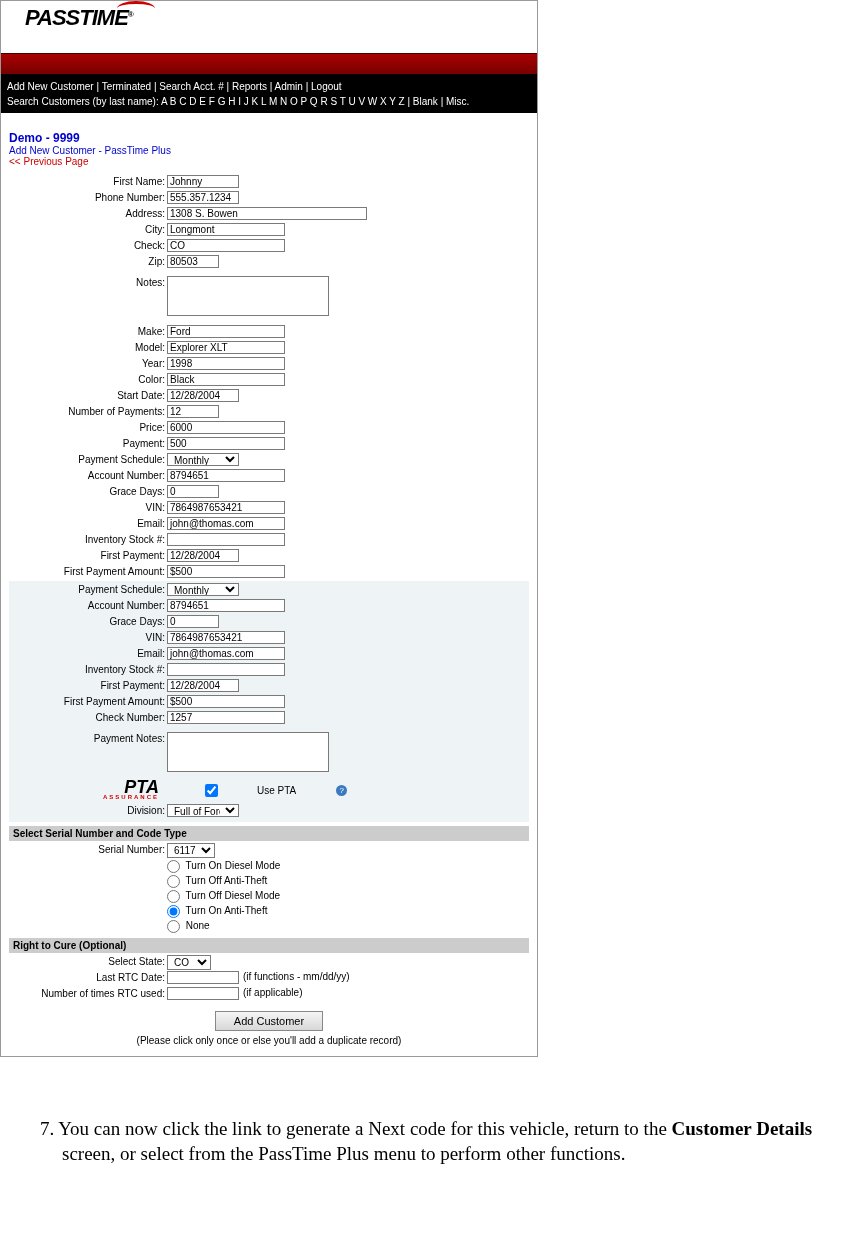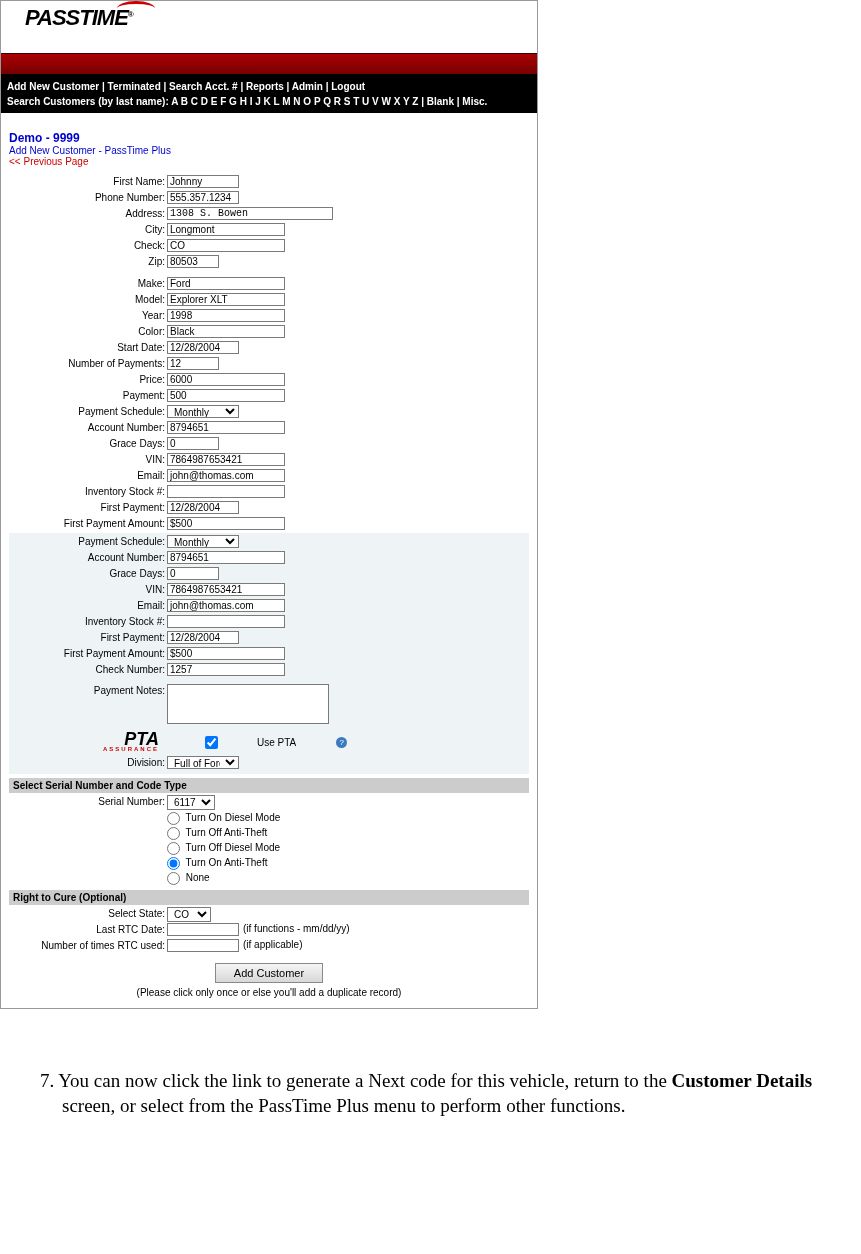--- a/index.html
+++ b/index.html
@@ -41,21 +41,21 @@
   .redbar {
     height: 20px;
     background: linear-gradient(#a00, #700);
     border-top: 1px solid #400;
     border-bottom: 1px solid #000;
   }
   .blackbar {
     background: #000;
     color: #fff;
     font-size: 10px;
-    font-weight: bold;
+    font-weight: normal;
     padding: 4px 6px;
     line-height: 1.5;
   }
   .blackbar span { white-space: nowrap; }
   .content {
     padding: 6px 8px 10px 8px;
     font-size: 10px;
     background: #fff;
   }
   .dealer {
@@ -87,21 +87,21 @@
     height: 13px;
     padding: 0 2px;
     background: #fff;
     box-sizing: border-box;
   }
   .row .val textarea { height: 40px; resize: none; }
   .w-xs { width: 52px; }
   .w-sm { width: 72px; }
   .w-md { width: 118px; }
   .w-lg { width: 162px; }
-  .w-xl { width: 166px; font-family: Liberation Mono, monospace; }
+  .w-xl { width: 200px; }
   .section-hdr {
     background: #ccc;
     font-weight: bold;
     font-size: 10px;
     padding: 2px 4px;
     margin: 4px 0 2px 0;
   }
   .bluish { background: #eef3f5; padding: 2px 0; }
   .radio-row { margin-left: 158px; font-size: 10px; padding: 1px 0; }
   .radio-row input { margin: 0 3px 0 0; vertical-align: middle; }
@@ -196,20 +196,24 @@
           <span class="val"><input type="text" class="w-md" value="Longmont" style=""></span>
         </div>
       <div class="row">
           <label>Check:</label>
           <span class="val"><input type="text" class="w-md" value="CO" style=""></span>
         </div>
       <div class="row">
           <label>Zip:</label>
           <span class="val"><input type="text" class="w-xs" value="80503" style=""></span>
         </div>
+      <div class="row" style="margin-top:6px;">
+          <label>Notes:</label>
+          <span class="val"><textarea class="w-lg" style=""></textarea></span>
+        </div>
 
       <div style="height:6px;"></div>
       <div class="row">
           <label>Make:</label>
           <span class="val"><input type="text" class="w-md" value="Ford" style=""></span>
         </div>
       <div class="row">
           <label>Model:</label>
           <span class="val"><input type="text" class="w-md" value="Explorer XLT" style=""></span>
         </div>

